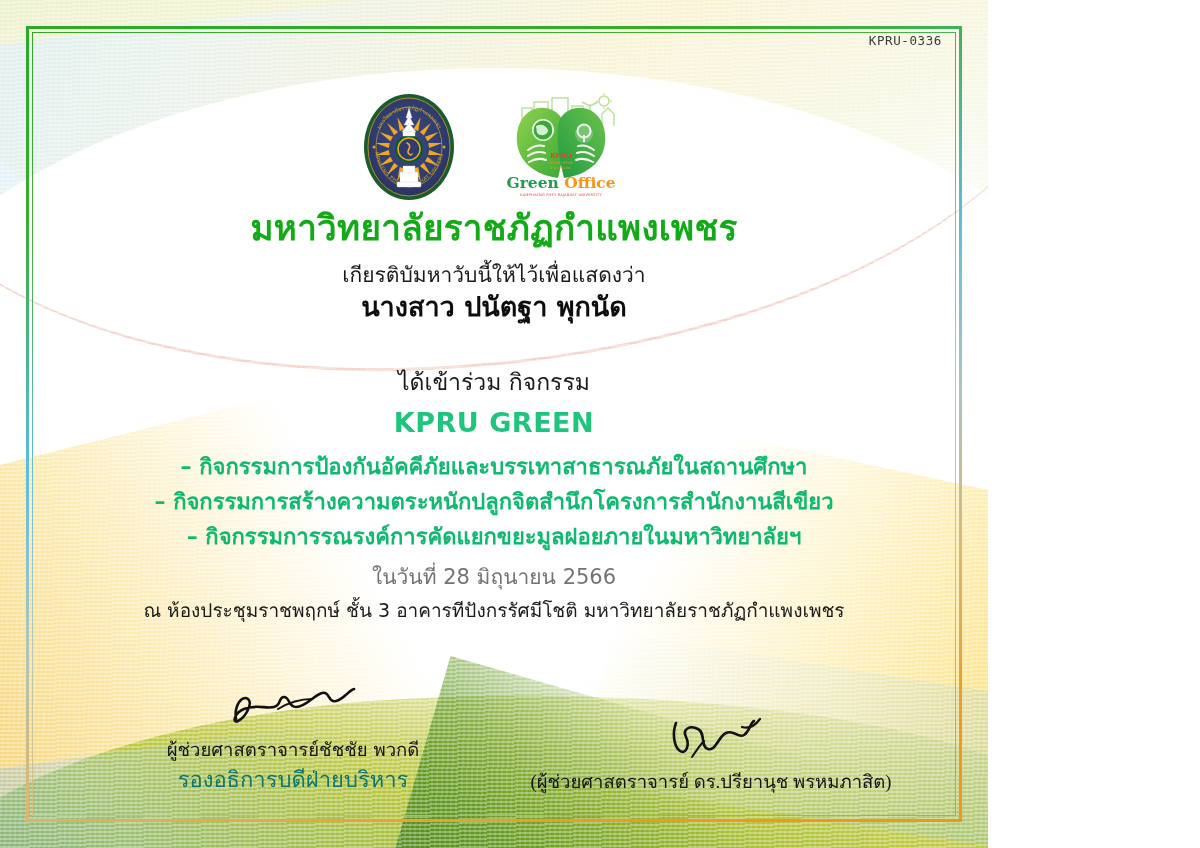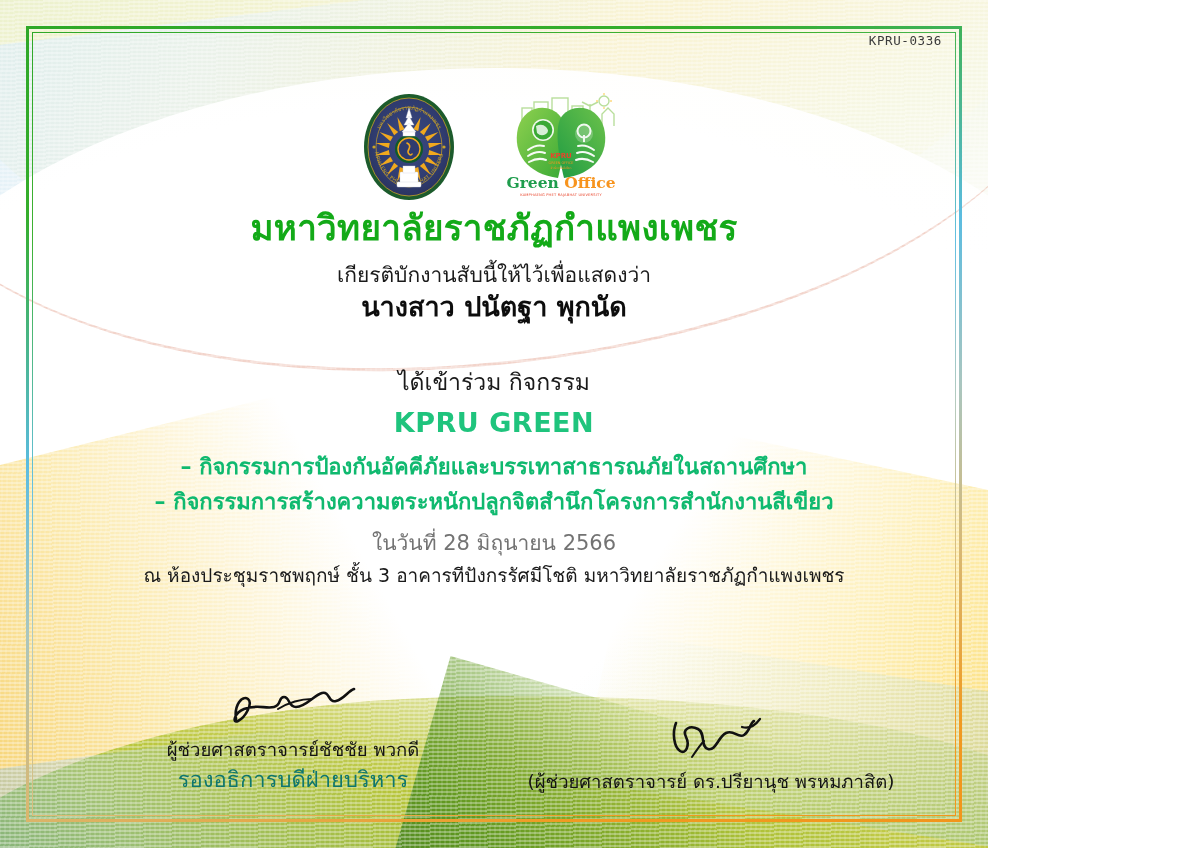--- a/index.html
+++ b/index.html
@@ -249,21 +249,21 @@
   .signatures {
     position: absolute;
     left: 58px; right: 58px;
     bottom: 52px;
     display: flex;
     justify-content: space-between;
     align-items: flex-end;
   }
   .sig-block { width: 48%; text-align: center; position: relative; }
   .sig-block.left  { padding-left: 26px; }
-  .sig-block.right { padding-right: 10px; }
+  .sig-block.right { padding-right: 10px; font-family: Liberation Serif, serif; }
   .sig-mark { height: 62px; display: flex; align-items: flex-end; justify-content: center; }
   .sig-mark svg { display: block; }
   .sig-name {
     font-size: 18.5px;
     color: #141414;
     line-height: 1.45;
     white-space: nowrap;
   }
   .sig-title {
     font-size: 22px;
@@ -428,27 +428,28 @@
 
       <text x="63" y="96" text-anchor="middle" font-size="15.5" font-weight="bold" font-family="'DejaVu Serif',serif">
         <tspan fill="#1f9d4d">Green</tspan><tspan fill="#f7941e"> Office</tspan>
       </text>
       <text x="63" y="103.5" text-anchor="middle" font-size="3.6" fill="#e8442b" font-family="'DejaVu Sans',sans-serif" letter-spacing="0.2">KAMPHAENG PHET RAJABHAT UNIVERSITY</text>
     </svg>
   </div>
 
   <div class="content">
     <div class="t-univ">มหาวิทยาลัยราชภัฏกำแพงเพชร</div>
-    <div class="t-sub">เกียรติบักงานสับนี้ให้ไว้เพื่อแสดงว่า</div>
+    <div class="t-sub">เกียรติบัมหาวับนี้ให้ไว้เพื่อแสดงว่า</div>
     <div class="t-name">นางสาว ปนัตฐา พุกนัด</div>
     <div class="t-joined">ได้เข้าร่วม กิจกรรม</div>
     <div class="t-program">KPRU GREEN</div>
     <div class="act-list">
       <div class="act-item">–  กิจกรรมการป้องกันอัคคีภัยและบรรเทาสาธารณภัยในสถานศึกษา</div>
       <div class="act-item">–  กิจกรรมการสร้างความตระหนักปลูกจิตสำนึกโครงการสำนักงานสีเขียว</div>
+      <div class="act-item">–  กิจกรรมการรณรงค์การคัดแยกขยะมูลฝอยภายในมหาวิทยาลัยฯ</div>
     </div>
     <div class="t-date">ในวันที่ 28  มิถุนายน 2566</div>
     <div class="t-venue">ณ ห้องประชุมราชพฤกษ์ ชั้น 3 อาคารทีปังกรรัศมีโชติ มหาวิทยาลัยราชภัฏกำแพงเพชร</div>
   </div>
 
   <div class="signatures">
 
     <div class="sig-block left">
       <div class="sig-mark">
         <svg width="150" height="58" viewBox="0 0 150 58">

